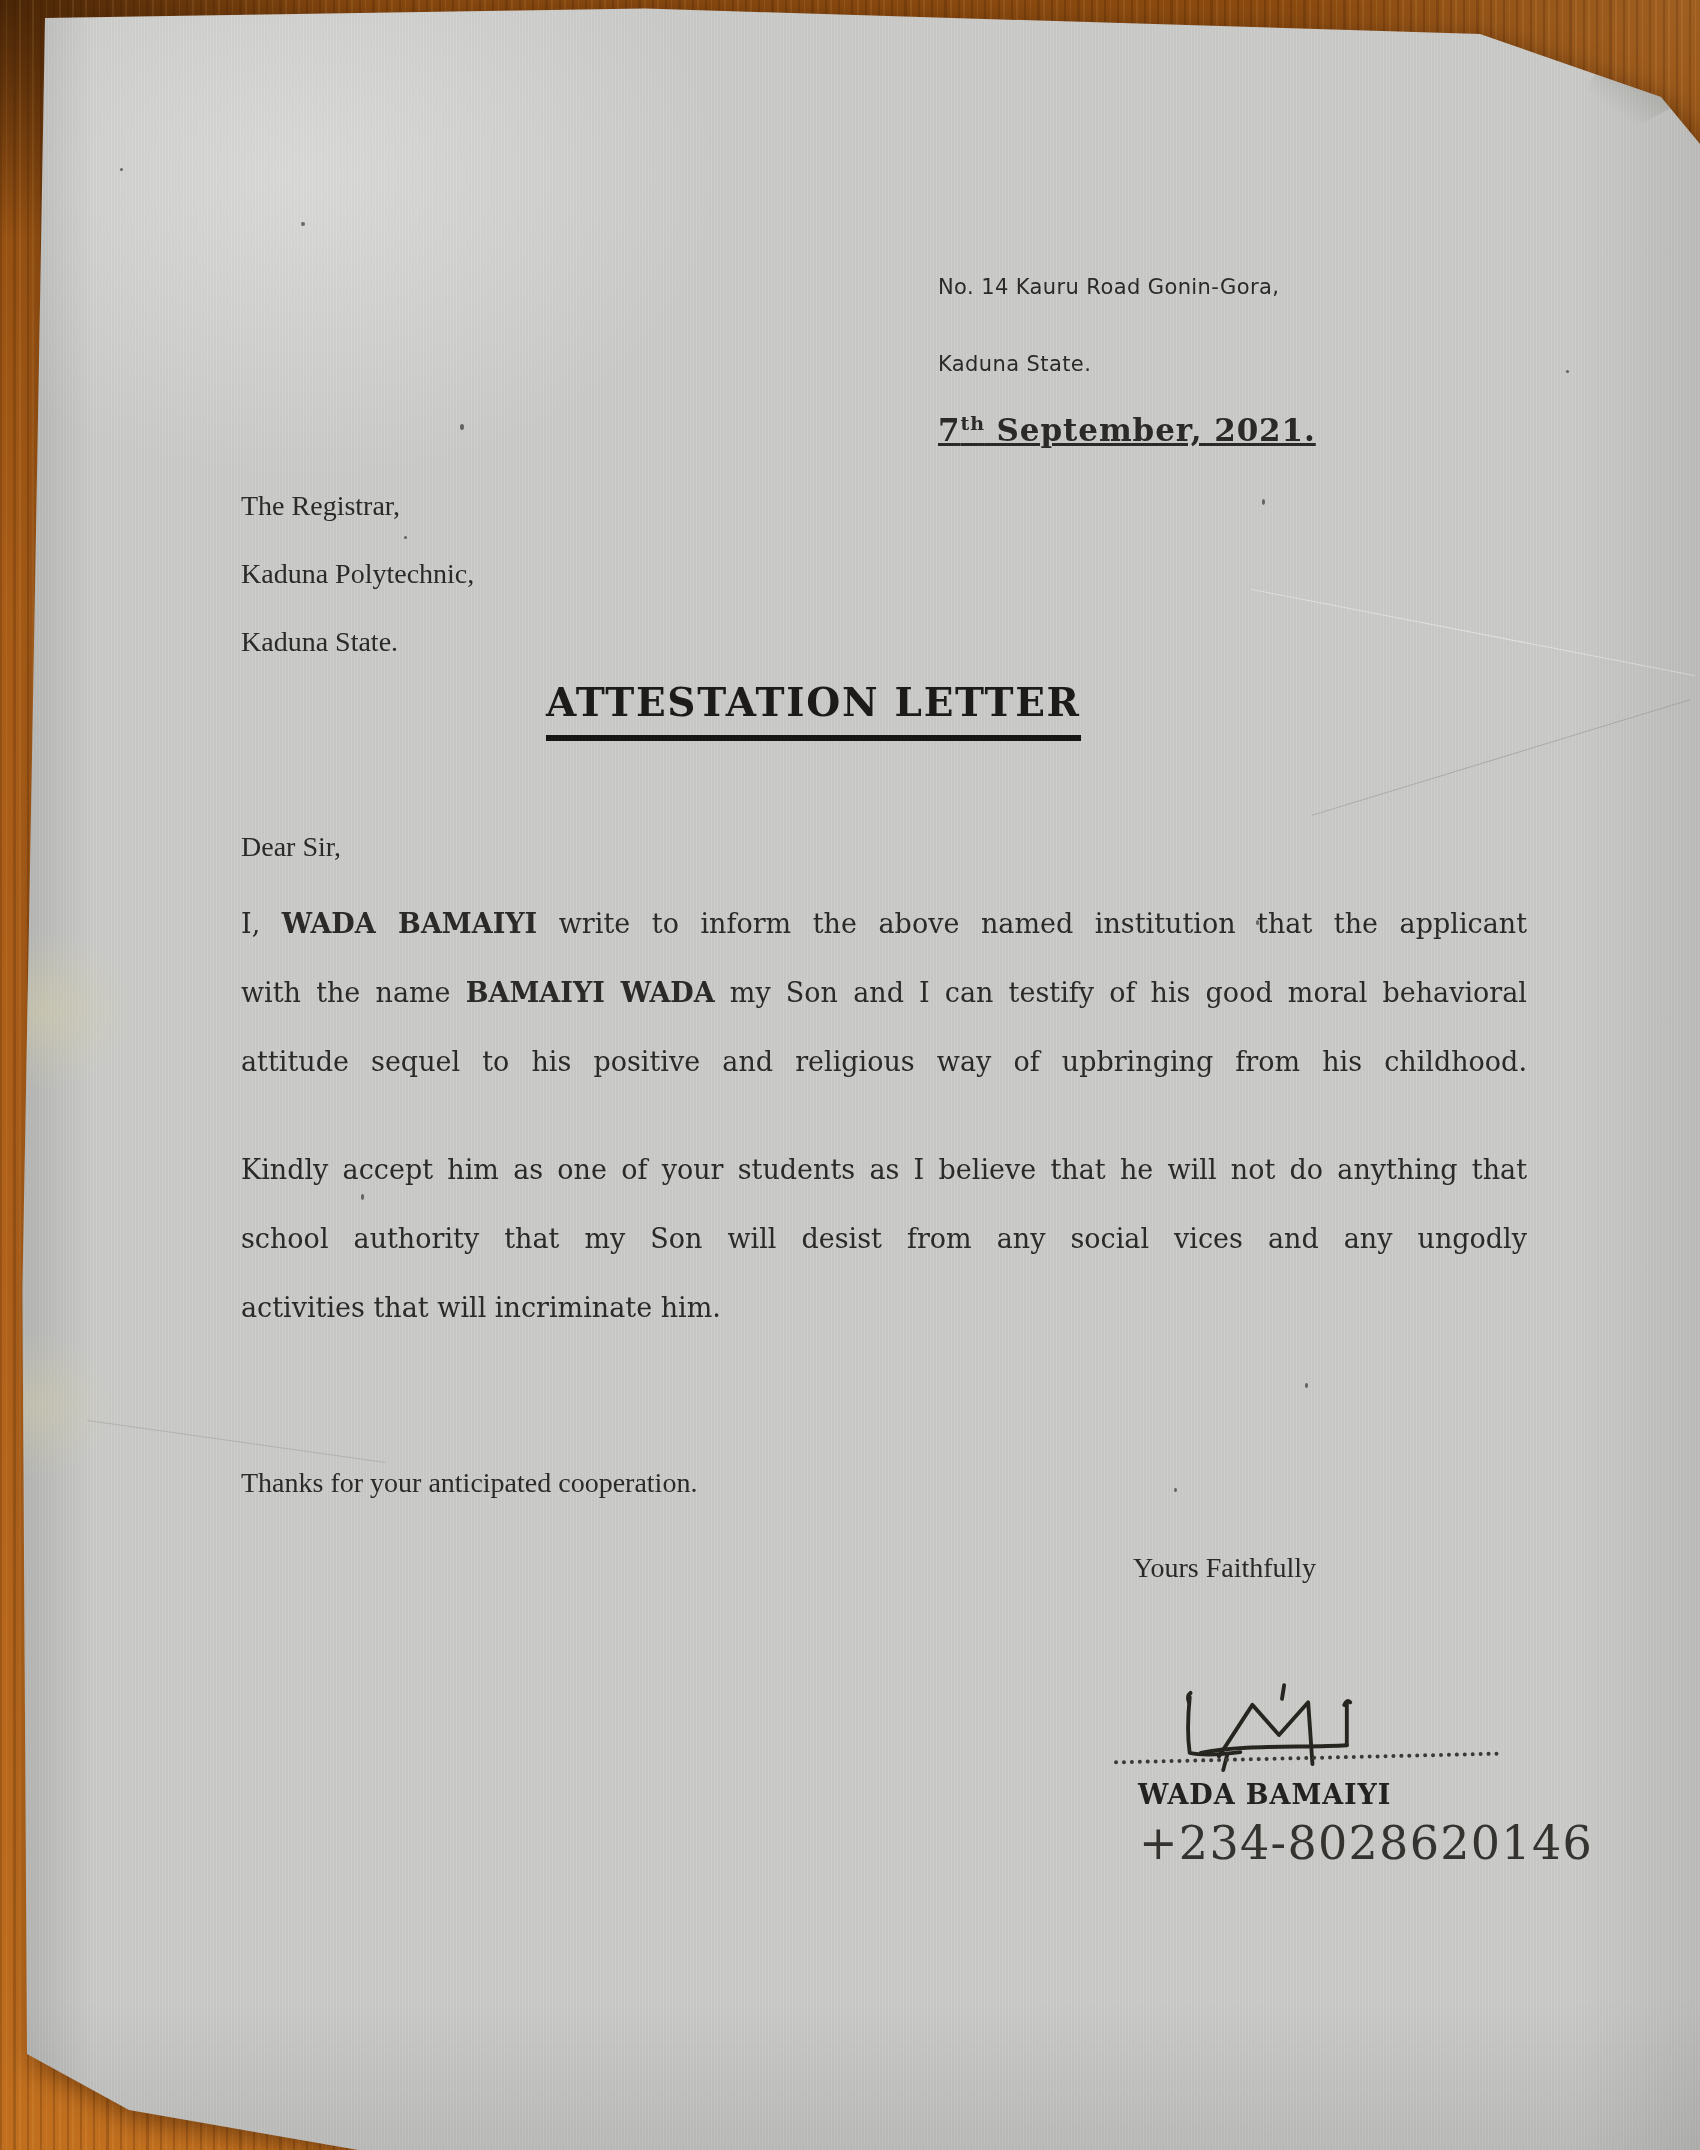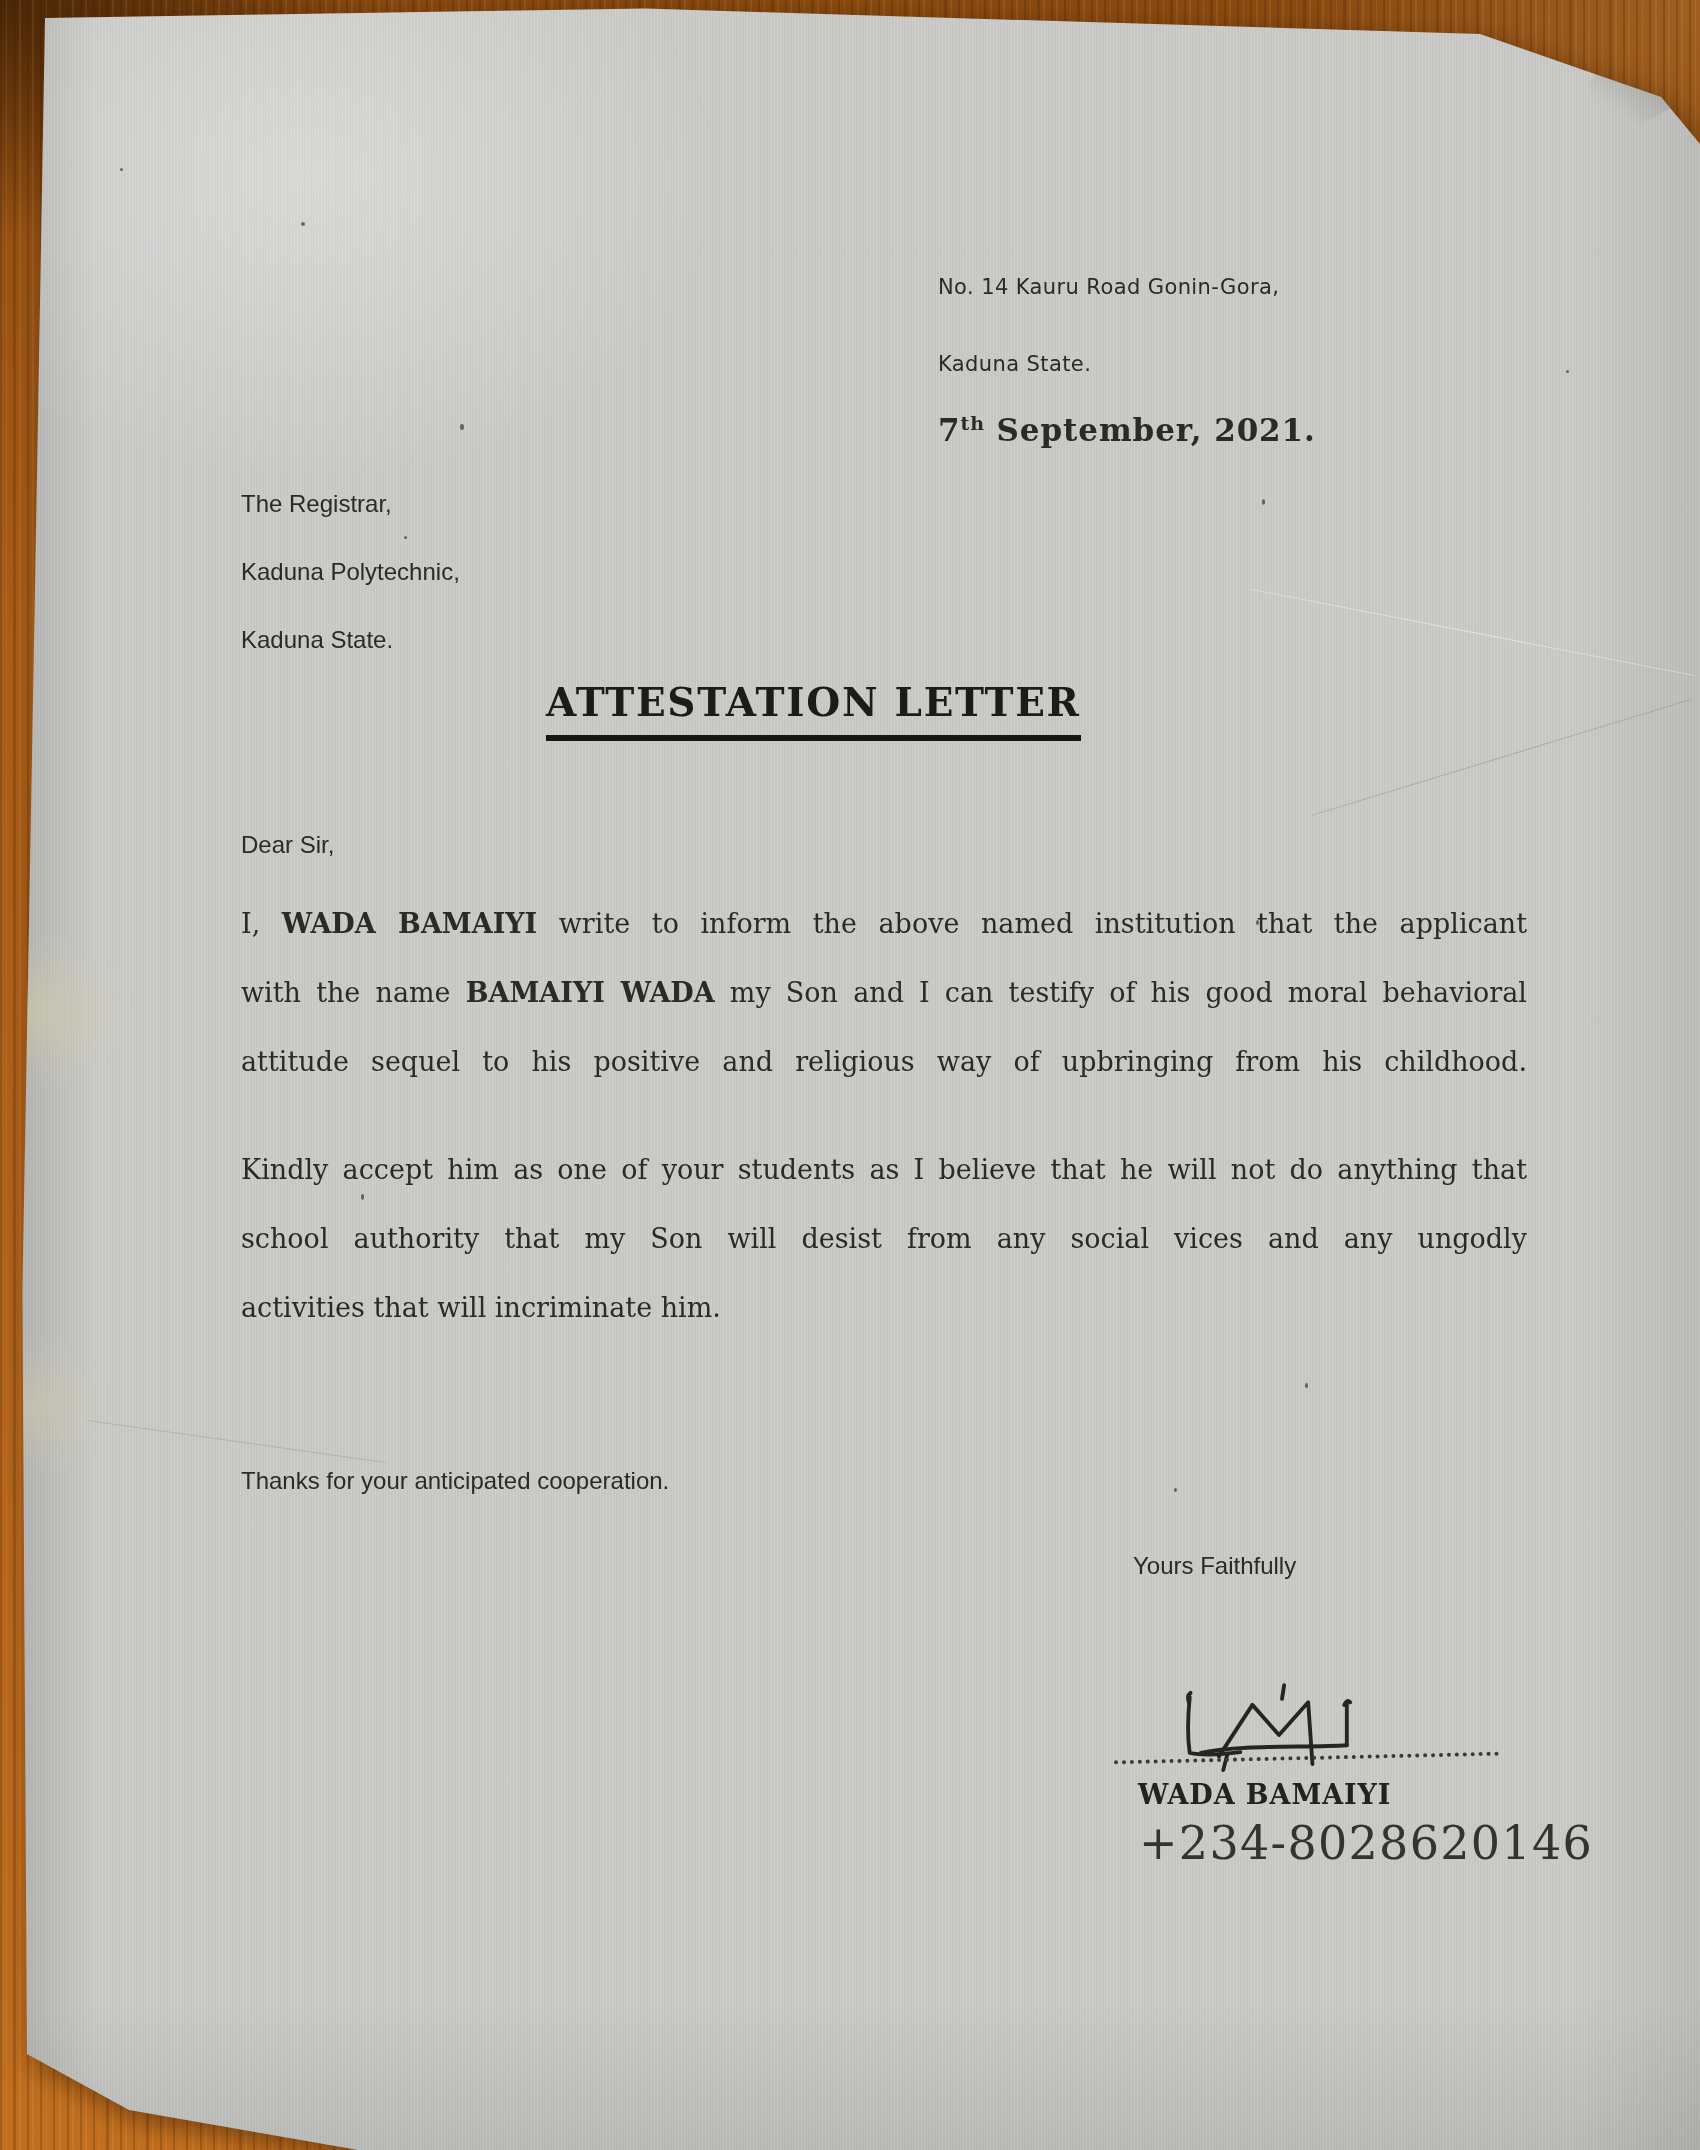--- a/index.html
+++ b/index.html
@@ -46,22 +46,22 @@
     clip-path: polygon(20% 0, 100% 55%, 30% 100%, 0 40%);
   }
   .crease { position: absolute; background: rgba(255,255,255,0.45); }
   .crease.c1 { left: 1247px; top: 632px; width: 452px; height: 1.3px; transform: rotate(11deg); }
   .crease.c2 { left: 1303px; top: 757px; width: 396px; height: 0.9px; transform: rotate(-17deg); background: rgba(110,110,105,0.35); }
   .crease.c3 { left: 86px; top: 1441px; width: 301px; height: 0.9px; transform: rotate(8deg); background: rgba(110,110,105,0.25); }
   .speck { position: absolute; background: rgba(45,44,42,0.65); border-radius: 50%; }
 
   .txt { position: absolute; white-space: pre; }
   .sans { font-family: "DejaVu Sans", sans-serif; font-size: 21px; letter-spacing: 0.4px; }
-  .serif { font-family: Liberation Sans, sans-serif; font-size: 24px; text-align: center; }
-  .date-line { font-family: "DejaVu Serif", serif; font-size: 31px; font-weight: bold; letter-spacing: 0.9px; }
+  .serif { font-family: Liberation Serif, serif; font-size: 28px; text-align: center; }
+  .date-line { font-family: "DejaVu Serif", serif; font-size: 31px; font-weight: bold; letter-spacing: 0.9px; text-decoration: underline; }
   .date-line sup { font-size: 19px; }
 
   .title {
     position: absolute; left: 546px; top: 679px;
     font-size: 39px; font-weight: bold; letter-spacing: 1.7px;
     border-bottom: 6.5px solid #161614; padding-bottom: 10.3px;
     color: #1c1b19;
   }
 
   .para { position: absolute; width: 1286px; left: 241px; font-size: 27px; color: #2b2a28; }

